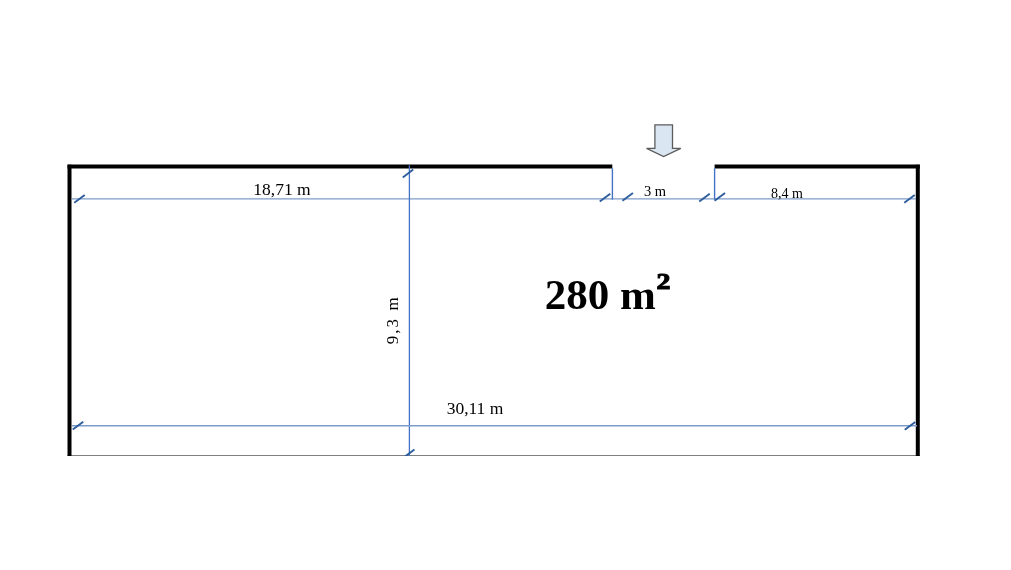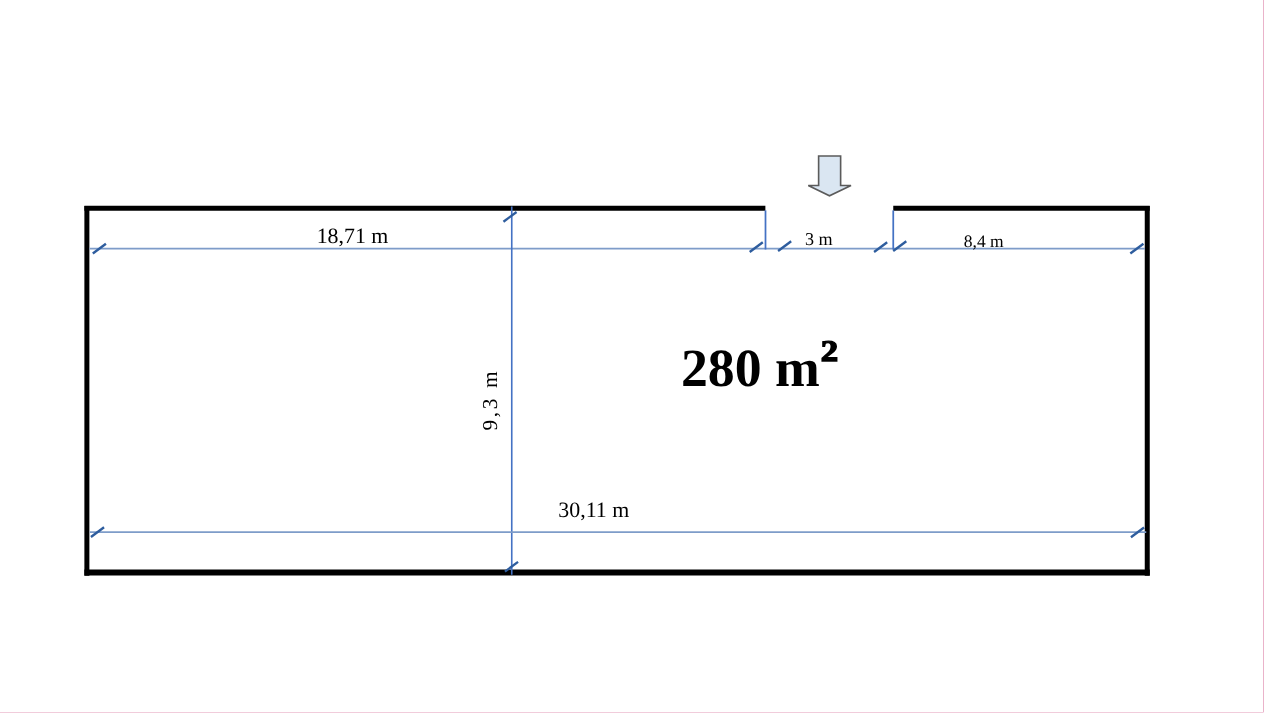--- a/index.html
+++ b/index.html
@@ -1,16 +1,16 @@
 <!DOCTYPE html>
 <html><head>
 <meta charset="utf-8">
 <style>
   html,body{margin:0;padding:0;background:#ffffff;}
-  .canvas{position:relative;width:1011px;height:570px;background:#be185d;overflow:hidden;}
+  .canvas{position:relative;width:1011px;height:456px;background:#f9a8d4;overflow:hidden;}
   svg text{font-family:"Liberation Serif",serif;}
 </style>
 </head>
 <body>
 <div class="canvas">
 <svg width="1011" height="570" viewBox="0 0 1011 570" xmlns="http://www.w3.org/2000/svg">
 
   <rect x="0" y="0" width="1011" height="570" fill="#ffffff"></rect>
 
   <line x1="69.5" y1="164.7" x2="69.5" y2="460.5" stroke="#000000" stroke-width="4"></line>

